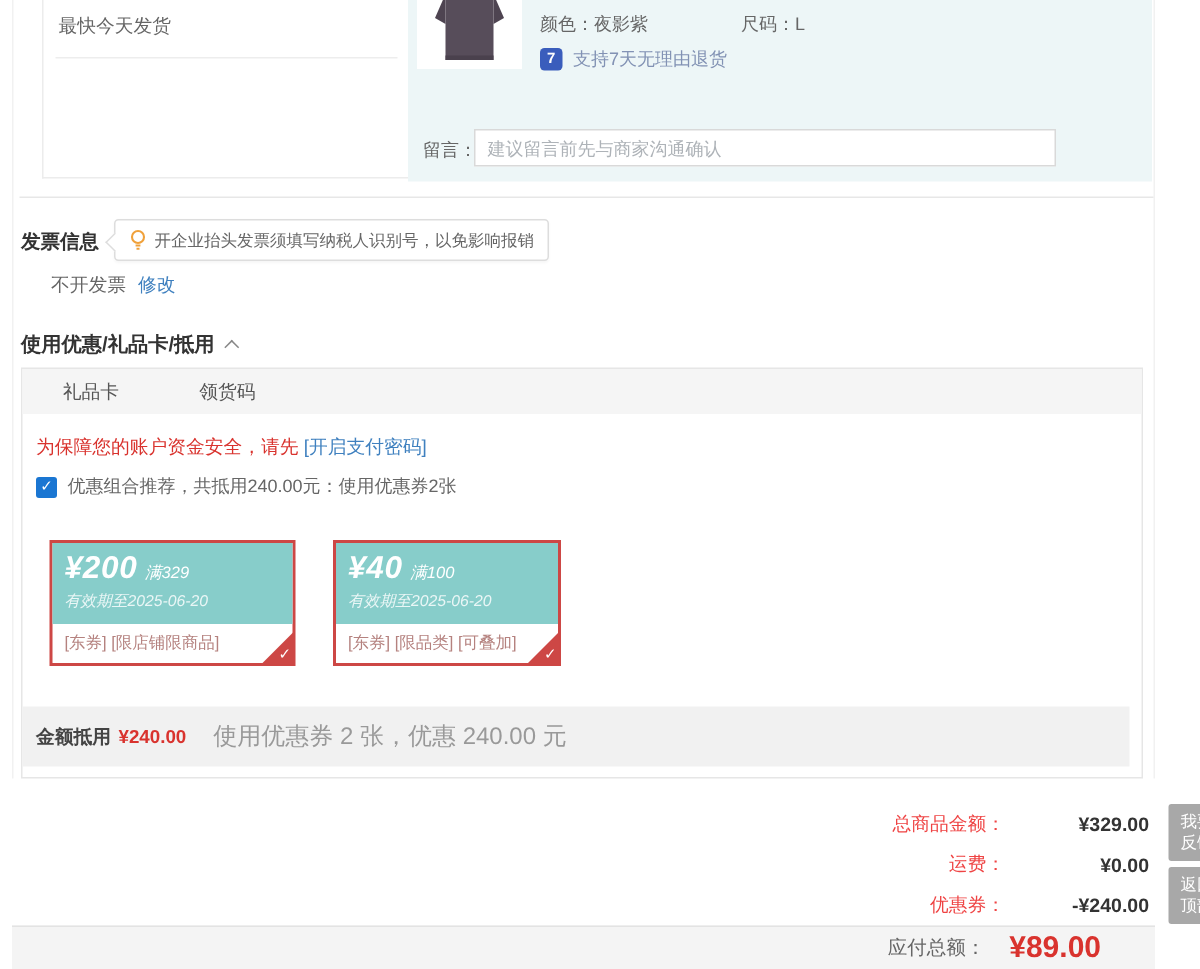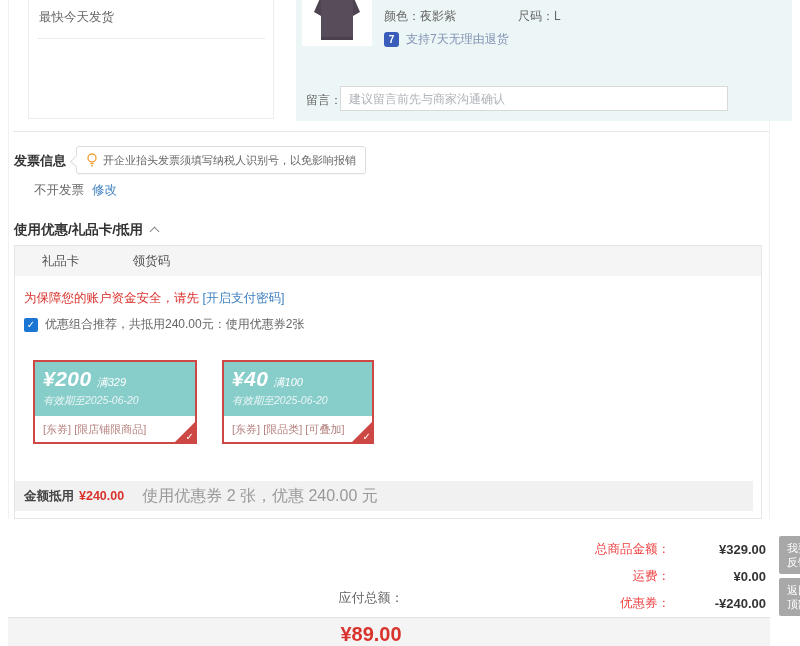--- a/index.html
+++ b/index.html
@@ -9,21 +9,21 @@
 
   .vline { position:absolute; width:1px; background:#f1f1f1; }
 
   
   .ship-box { position:absolute; left:28px; top:-2px; width:246px; height:121px;
     background:#fff; border:1px solid #ececec; border-top:none; }
   .ship-head { margin:0 8px; padding:11px 2px 12px; border-bottom:1px solid #ededed;
     font-size:12.5px; color:#666; }
 
   
-  .prod-panel { position:absolute; left:296px; top:0; width:496px; height:121px; background:#edf6f7;padding-left:48px; }
+  .prod-panel { position:absolute; left:272px; top:0; width:496px; height:121px; background:#edf6f7;padding-left:48px; }
   .prod-img { position:absolute; left:6px; top:0; width:70px; height:46px; background:#fff; overflow:hidden; }
   .attr { position:absolute; top:8px; font-size:12px; color:#666; }
   .attr .lab { color:#666; }
   .ret-row { position:absolute; left:88px; top:31px; display:flex; align-items:center; gap:7px; }
   .badge7 { width:15px; height:15px; background:#3a5dbc; border-radius:3px; color:#fff;
     font-size:10px; font-weight:bold; text-align:center; line-height:15px; }
   .ret-text { font-size:12px; color:#8292b4; }
   .msg-label { position:absolute; left:10px; top:92px; font-size:12px; color:#666; }
   .msg-input { position:absolute; left:44px; top:86px; width:388px; height:25px;
     border:1px solid #d9d9d9; background:#fff; font-size:12px; color:#666; padding:0 8px; outline:none;
@@ -66,36 +66,36 @@
   .coupon { position:absolute; top:114px; height:84px; border:2px solid #cd4745; background:#fff; cursor:pointer; }
   .coupon .top { height:54px; background:#87cdca; color:#fff; padding:5px 8px 0;font-style:italic; }
   .c-amount { font-size:21px; font-weight:bold; letter-spacing:.5px; }
   .c-threshold { font-size:11px; margin-left:5px; }
   .c-valid { font-size:10.5px; color:rgba(255,255,255,.82); margin-top:3px; }
   .c-tags { height:26px; line-height:26px; padding:0 8px; font-size:11px; color:#b5827f; white-space:nowrap; }
   .c-corner { position:absolute; right:-1px; bottom:-1px; width:0; height:0;
     border-left:22px solid transparent; border-bottom:22px solid #cd4745; }
   .c-check { position:absolute; right:1px; bottom:0; color:#fff; font-size:10px; }
 
-  .coupon-footer { position:absolute; left:0; right:8px; bottom:7px; height:30px; background:#f1f1f1;
+  .coupon-footer { position:absolute; left:0; right:8px; bottom:7px; height:40px; background:#f1f1f1;
     display:flex; align-items:center; padding-left:9px; font-size:12.5px; }
   .cf-label { font-weight:bold; color:#444; }
   .cf-amount { font-weight:bold; color:#d9332e; margin-left:5px; }
   .cf-detail { color:#999; font-size:16px; margin-left:18px; }
 
   
   .totals { position:absolute; right:34px; top:536px; }
   .t-row { display:flex; justify-content:flex-end; align-items:center; height:27px; }
   .t-label { font-size:12.5px; color:#ef4444; text-align:right; }
   .t-value { width:96px; font-size:13px; font-weight:bold; color:#333; text-align:right; }
 
   
   .paybar { position:absolute; left:8px; top:617px; width:762px; height:29px; background:#f4f4f4;
     border-top:1px solid #e3e3e3; display:flex; align-items:center; justify-content:flex-end;
-    padding-right:36px; gap:16px;flex-direction:column; }
+    padding-right:36px; gap:16px; }
   .pay-label { font-size:13px; color:#666; }
   .pay-value { font-size:20px; font-weight:bold; color:#d9332e; }
 
   
   .float-btn { position:absolute; left:779px; width:38px; height:38px; background:#a8a8a8; border-radius:2px;
     color:#fff; font-size:11px; line-height:14px; text-align:center; padding-top:5px; cursor:pointer; }
 
   .bulb { display:inline-block; }
 </style>
 </head>

